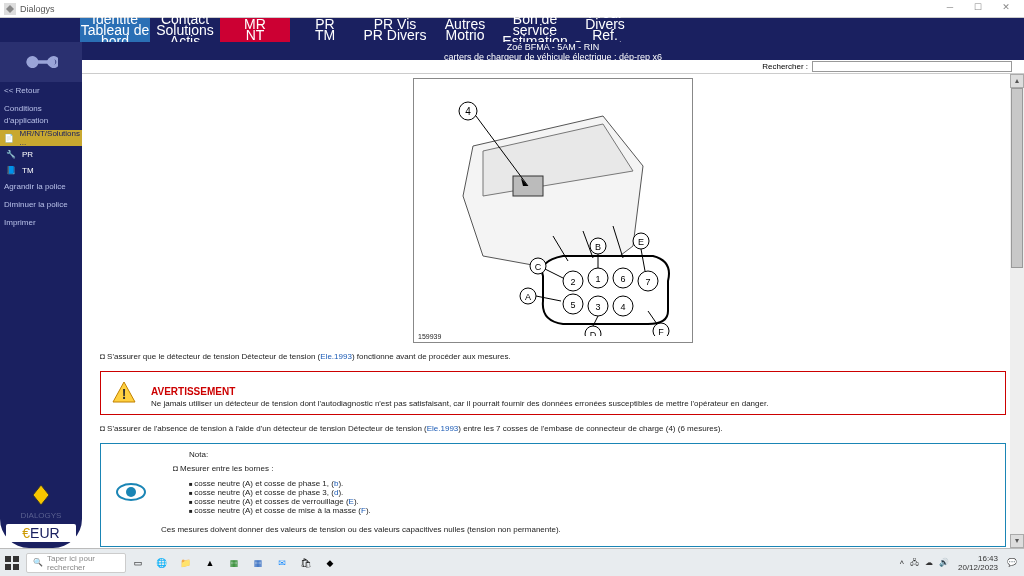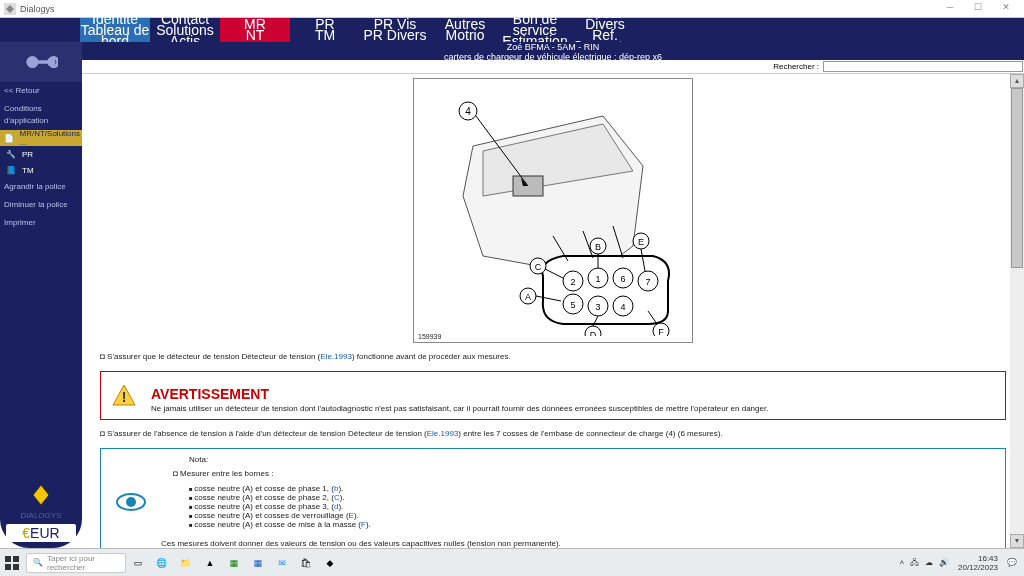--- a/index.html
+++ b/index.html
@@ -18,32 +18,32 @@
   .sidebar .wrench svg { width: 34px; height: 20px; }
   .sidebar .navitem { padding: 3px 4px; color: #b8c0e8; cursor: pointer; line-height: 12px; }
   .sidebar .tabitem { display: flex; align-items: center; height: 16px; padding: 0 2px; cursor: pointer; }
   .sidebar .tabitem.active { background: #c8a830; color: #1a2060; }
   .sidebar .tabitem .tabicon { width: 18px; height: 12px; margin-right: 2px; display: inline-flex; align-items: center; justify-content: center; }
   .sidebar .spacer { flex: 1; }
   .sidebar .logo { padding: 6px; text-align: center; }
   .content { flex: 1; background: #fff; position: relative; }
   .crumbbar { height: 18px; background: #1a2060; color: #fff; display: flex; align-items: center; font-size: 9px; padding: 0 6px; flex-direction: column; }
   .crumbbar .left { flex: 1; }
-  .searchbar { height: 14px; border-bottom: 1px solid #ccc; display: flex; justify-content: flex-end; align-items: center; font-size: 8px; padding-right: 1px; }
+  .searchbar { height: 14px; border-bottom: 1px solid #ccc; display: flex; justify-content: flex-end; align-items: center; font-size: 8px; padding-right: 12px; }
   .searchbar input { width: 200px; height: 11px; font-size: 8px; border: 1px solid #999; margin-left: 4px; }
   .doc { padding: 4px 18px; font-size: 8px; color: #222; overflow-y: auto; height: calc(100% - 32px); position: relative; }
   .figure { border: 1px solid #888; width: 280px; height: 265px; margin: 0 auto 8px auto; display: flex; align-items: center; justify-content: center; position: relative; background: #fff; }
   .figure .fignum { position: absolute; left: 4px; bottom: 2px; font-size: 7px; }
   .figure svg { width: 260px; height: 250px; }
   .para { margin: 4px 0; line-height: 12px; }
   .bullet::before { content: "◘ "; color: #333; }
   a.link { color: #1a5ab5; text-decoration: none; }
   .warnbox { border: 1px solid #c00; padding: 6px 10px; margin: 8px 0; display: flex; align-items: center; }
   .warnbox .wicon { width: 30px; margin-right: 10px; }
-  .warnbox .wtitle { font-weight: bold; color: #c00; font-size: 14px; margin-bottom: 2px; margin-top: 8px; }
+  .warnbox .wtitle { font-weight: bold; color: #c00; font-size: 10px; margin-bottom: 2px; margin-top: 8px; }
   .notebox { border: 1px solid #1a85b5; padding: 6px 10px 12px 10px; margin: 8px 0; display: flex; }
   .notebox .nicon { width: 40px; display: flex; align-items: center; justify-content: center; margin-right: 10px; }
   .notebox ul { list-style: none; padding-left: 28px; }
   .notebox ul li::before { content: "■ "; font-size: 6px; vertical-align: middle; }
   .taskbar { position: absolute; bottom: 0; left: 0; right: 0; height: 28px; background: #e8ecef; border-top: 1px solid #bbb; display: flex; align-items: center; font-size: 9px; padding: 0 4px; }
   .taskbar .start { width: 16px; height: 16px; margin-right: 6px; }
   .taskbar .searchbox { background: #fff; border: 1px solid #ccc; border-radius: 2px; height: 20px; width: 100px; display: flex; align-items: center; padding: 0 6px; color: #888; font-size: 8px; }
   .taskbar .ticon { width: 20px; height: 20px; margin: 0 2px; display: flex; align-items: center; justify-content: center; cursor: pointer; }
   .taskbar .spacer { flex: 1; }
   .taskbar .tray { display: flex; align-items: center; font-size: 8px; color: #333; }
@@ -238,21 +238,20 @@
           <svg width="32" height="20" viewBox="0 0 32 20">
               <ellipse cx="16" cy="10" rx="14" ry="8" fill="none" stroke="#1a85b5" stroke-width="2"></ellipse>
               <circle cx="16" cy="10" r="5" fill="#1a85b5"></circle>
             </svg>
         </div>
         <div style="flex:1">
           <div style="margin-left:28px">Nota:</div>
           <div class="para bullet" style="margin-left:12px">Mesurer entre les bornes :</div>
           <ul id="notelist">
               <li>cosse neutre (A) et cosse de phase 1, (<a href="#" class="link">b</a>).</li>
-              <li>cosse neutre (A) et cosse de phase 2, (<a href="#" class="link">C</a>).</li>
               <li>cosse neutre (A) et cosse de phase 3, (<a href="#" class="link">d</a>).</li>
               <li>cosse neutre (A) et cosses de verrouillage (<a href="#" class="link">E</a>).</li>
               <li>cosse neutre (A) et cosse de mise à la masse (<a href="#" class="link">F</a>).</li>
             </ul>
           <div style="margin-top:10px;margin-left:0">Ces mesures doivent donner des valeurs de tension ou des valeurs capacitives nulles (tension non permanente).</div>
         </div>
       </div>
     </div>
 
     <div class="scrollbar-v">

